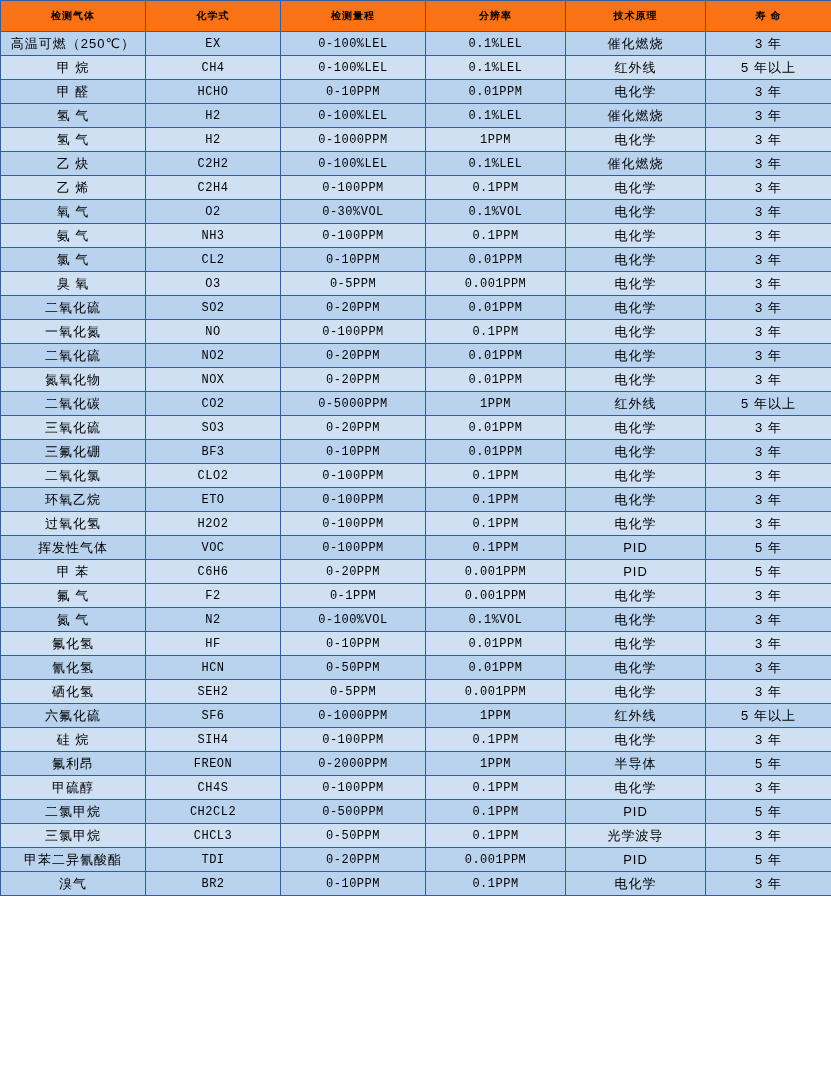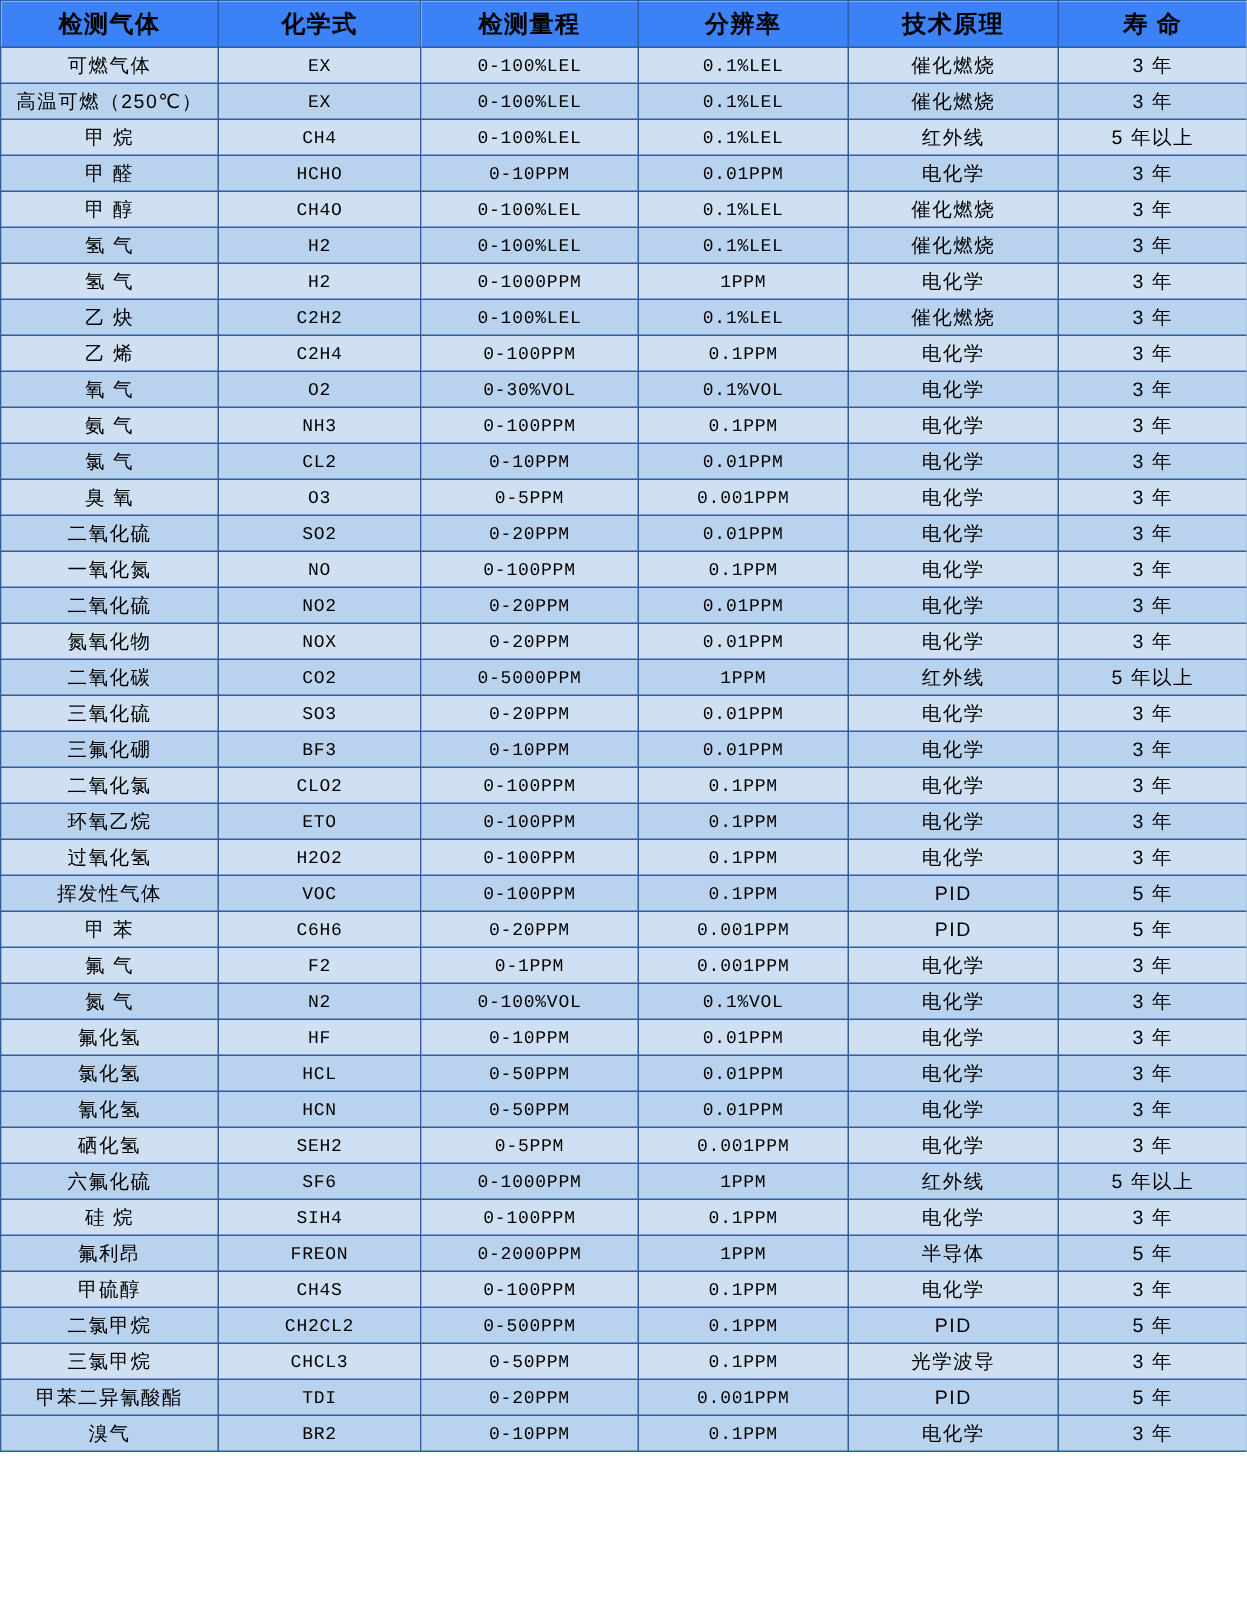--- a/index.html
+++ b/index.html
@@ -26,23 +26,23 @@
   #gas-table th,
   #gas-table td {
     border: 1px solid #2f5fa0;
     text-align: center;
     vertical-align: middle;
     color: #000000;
     white-space: nowrap;
     overflow: hidden;
   }
   #gas-table thead th {
-    background: #3b82f6;
+    background: #f97316;
     height: 28px;
-    font-size: 16px;
+    font-size: 10px;
     font-weight: bold;
     letter-spacing: 1px;
   }
   #gas-table tbody td {
     height: 21px;
     font-size: 13px;
     font-weight: normal;
   }
   #gas-table tbody tr.odd td {
     background: #cfe0f3;
@@ -81,28 +81,20 @@
     <tr>
       <th>检测气体</th>
       <th>化学式</th>
       <th>检测量程</th>
       <th>分辨率</th>
       <th>技术原理</th>
       <th>寿 命</th>
     </tr>
   </thead>
   <tbody id="gas-table-body">
-      <tr class="odd">
-        <td class="col-name">可燃气体</td>
-        <td class="col-formula">EX</td>
-        <td class="col-range">0-100%LEL</td>
-        <td class="col-res">0.1%LEL</td>
-        <td class="col-principle">催化燃烧</td>
-        <td class="col-life">3 年</td>
-      </tr>
       <tr class="even">
         <td class="col-name">高温可燃（250℃）</td>
         <td class="col-formula">EX</td>
         <td class="col-range">0-100%LEL</td>
         <td class="col-res">0.1%LEL</td>
         <td class="col-principle">催化燃烧</td>
         <td class="col-life">3 年</td>
       </tr>
       <tr class="odd">
         <td class="col-name">甲 烷</td>
@@ -113,28 +105,20 @@
         <td class="col-life">5 年以上</td>
       </tr>
       <tr class="even">
         <td class="col-name">甲 醛</td>
         <td class="col-formula">HCHO</td>
         <td class="col-range">0-10PPM</td>
         <td class="col-res">0.01PPM</td>
         <td class="col-principle">电化学</td>
         <td class="col-life">3 年</td>
       </tr>
-      <tr class="odd">
-        <td class="col-name">甲 醇</td>
-        <td class="col-formula">CH4O</td>
-        <td class="col-range">0-100%LEL</td>
-        <td class="col-res">0.1%LEL</td>
-        <td class="col-principle">催化燃烧</td>
-        <td class="col-life">3 年</td>
-      </tr>
       <tr class="even">
         <td class="col-name">氢 气</td>
         <td class="col-formula">H2</td>
         <td class="col-range">0-100%LEL</td>
         <td class="col-res">0.1%LEL</td>
         <td class="col-principle">催化燃烧</td>
         <td class="col-life">3 年</td>
       </tr>
       <tr class="odd">
         <td class="col-name">氢 气</td>
@@ -306,28 +290,20 @@
       </tr>
       <tr class="odd">
         <td class="col-name">氟化氢</td>
         <td class="col-formula">HF</td>
         <td class="col-range">0-10PPM</td>
         <td class="col-res">0.01PPM</td>
         <td class="col-principle">电化学</td>
         <td class="col-life">3 年</td>
       </tr>
       <tr class="even">
-        <td class="col-name">氯化氢</td>
-        <td class="col-formula">HCL</td>
-        <td class="col-range">0-50PPM</td>
-        <td class="col-res">0.01PPM</td>
-        <td class="col-principle">电化学</td>
-        <td class="col-life">3 年</td>
-      </tr>
-      <tr class="even">
         <td class="col-name">氰化氢</td>
         <td class="col-formula">HCN</td>
         <td class="col-range">0-50PPM</td>
         <td class="col-res">0.01PPM</td>
         <td class="col-principle">电化学</td>
         <td class="col-life">3 年</td>
       </tr>
       <tr class="odd">
         <td class="col-name">硒化氢</td>
         <td class="col-formula">SEH2</td>

